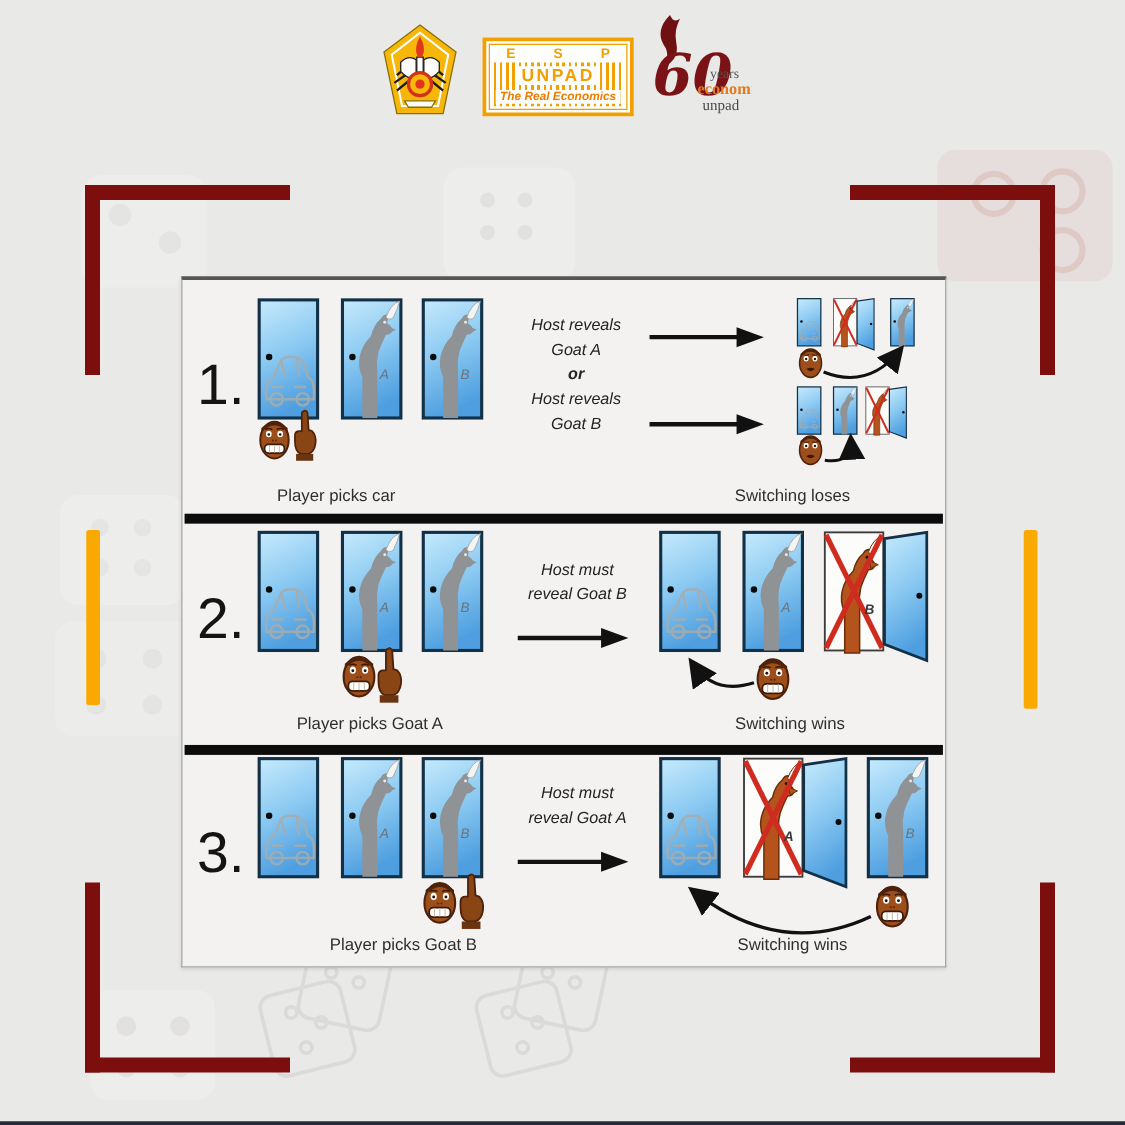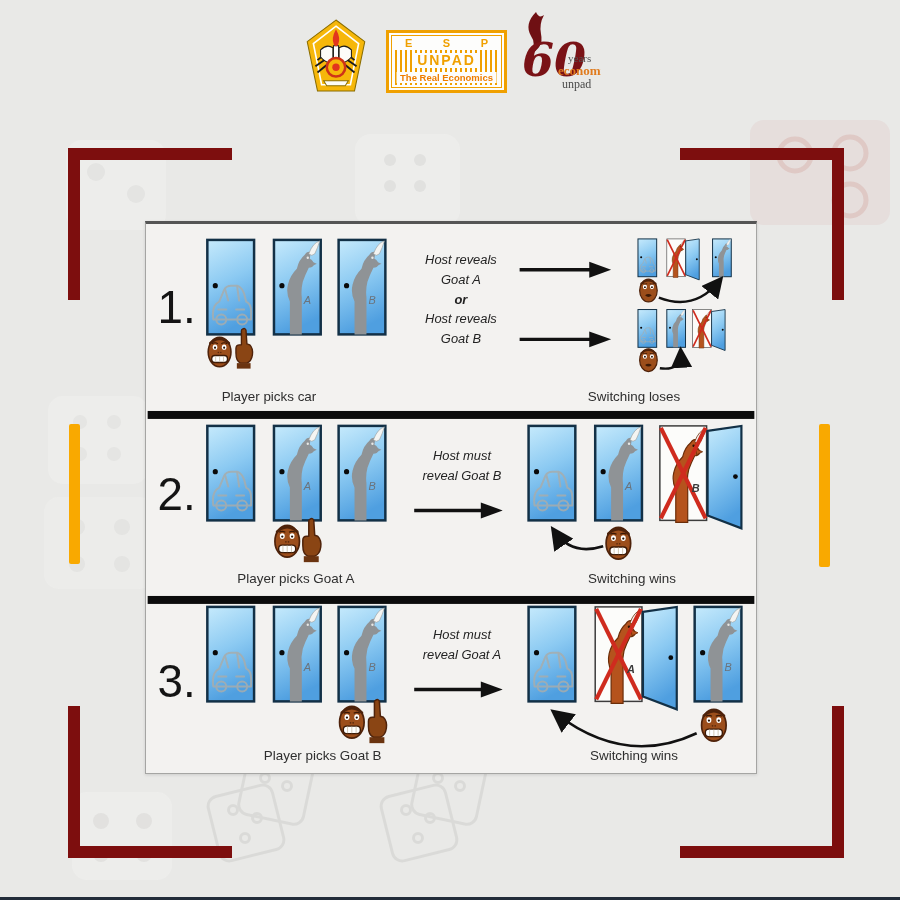--- a/index.html
+++ b/index.html
@@ -24,21 +24,21 @@
        border:3px solid #f0a000;box-sizing:border-box;padding:2px;}
   .esp-inner{border:1px solid #f0a000;height:100%;box-sizing:border-box;position:relative;}
   .esp-letters{display:flex;justify-content:space-between;padding:1px 13px 0 13px;
                color:#f0a000;font-weight:bold;font-size:11px;line-height:13px;}
   .esp-barcode{position:absolute;left:3px;right:3px;top:14px;bottom:2px;
       background:repeating-linear-gradient(90deg,#f0a000 0 2px,rgba(0,0,0,0) 2px 5px);}
   .esp-brand{position:absolute;top:3px;left:50%;transform:translateX(-50%);
       background:#fdfdfc;padding:0 3px;color:#f0a000;font-weight:bold;font-size:14px;
       letter-spacing:2px;line-height:15px;}
   .esp-tagline{position:absolute;bottom:2px;left:50%;transform:translateX(-50%);
-      background:#fdfdfc;padding:0 4px;color:#ee7d00;font-weight:bold;
+      background:#fdfdfc;padding:0 4px;color:#ee7d00;font-weight:bold;font-style:italic;
       font-size:9.5px;white-space:nowrap;line-height:11px;}
   .sixty{left:506px;top:12px;width:95px;height:88px;}
   
   .panel{position:absolute;left:145px;top:221px;width:612px;height:553px;box-sizing:border-box;
          background:#f3f2f0;border:1px solid #a5a5a3;border-top:3px solid #555;
          box-shadow:0 1px 3px rgba(0,0,0,0.12);}
   .panel svg{display:block;}
   
   .t-num{font-family:"Liberation Sans",sans-serif;font-size:46px;fill:#141414;}
   .t-host{font-family:"Liberation Sans",sans-serif;font-size:13px;font-style:italic;fill:#232323;}

